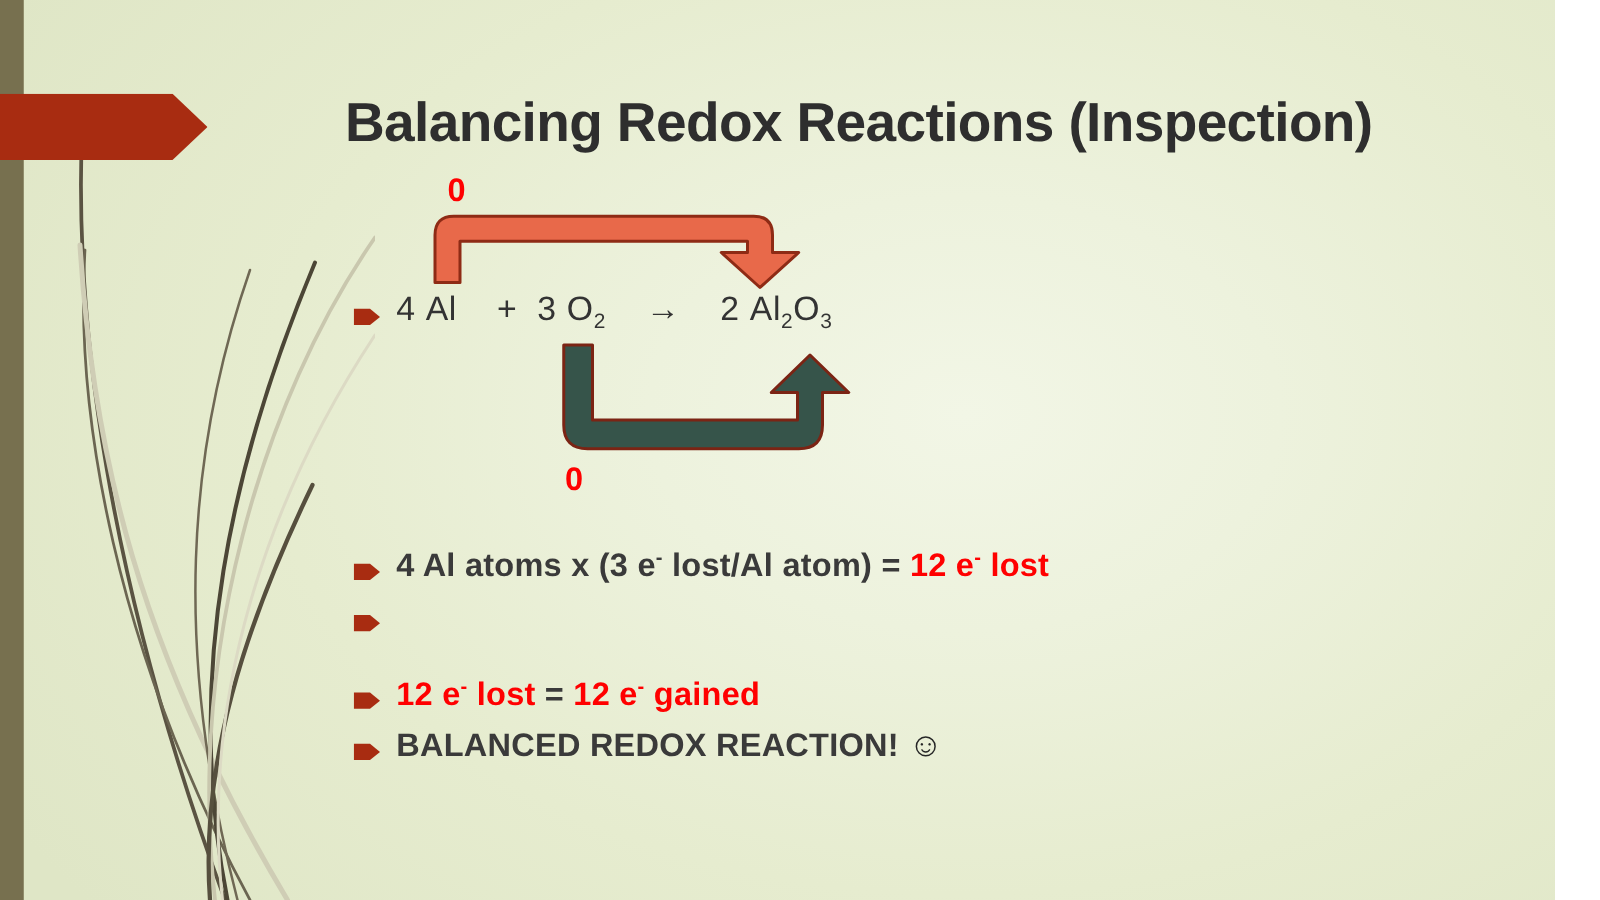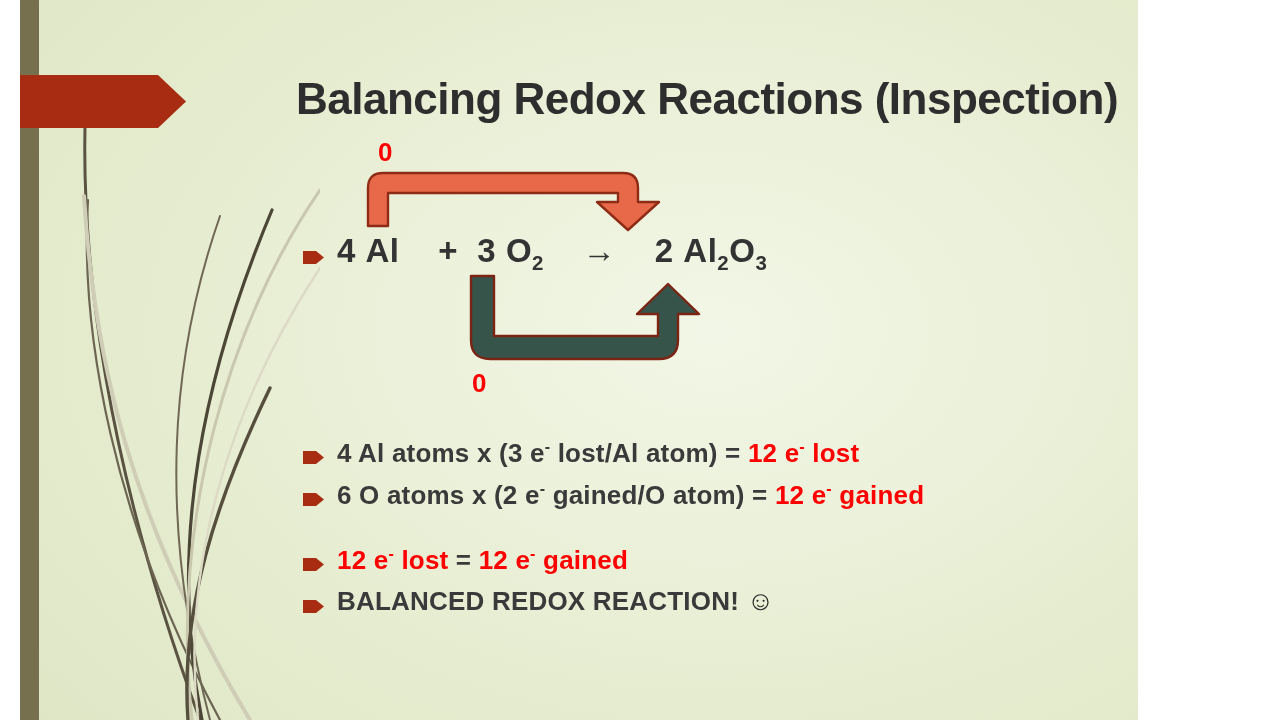--- a/index.html
+++ b/index.html
@@ -8,26 +8,25 @@
   }
   body {
     width: 1280px;
     height: 720px;
     overflow: hidden;
     font-family: "Liberation Sans", sans-serif;
   }
 
   #slide {
     position: relative;
-    width: 1118px;
+    width: 1244px;
     height: 720px;
     background:
       radial-gradient(ellipse 900px 620px at 62% 46%, #F2F6E6 0%, #EDF2DD 28%, #E6ECCF 62%, #DFE6C6 100%);
     overflow: hidden;
-    margin-left: 20px;
   }
 
   
   .left-bar {
     position: absolute;
     left: 0; top: 0;
     width: 19px; height: 720px;
     background: #77704F;
   }
   .title-banner {
@@ -71,22 +70,22 @@
 
   
   .equation-row {
     position: absolute;
     left: 283px; top: 232px;
     display: flex;
     align-items: center;
     white-space: nowrap;
   }
   .equation-text {
-    font-size: 33px;
-    font-weight: bold;
+    font-size: 27px;
+    font-weight: normal;
     color: #333333;
     letter-spacing: 0.5px;
   }
   .equation-text sub { font-size: 0.62em; }
 
   
   .ox-bot-left {
     position: absolute;
     left: 452px; top: 368px;
     font-size: 26px; font-weight: bold; color: #FF0000;
@@ -190,21 +189,20 @@
       <div class="bullet-row">
         <svg class="bullet-marker" width="22" height="15" viewBox="0 0 22 15">
           <polygon points="0,1 13,1 21,7.5 13,14 0,14" fill="#A82C11"></polygon>
         </svg>
         <div class="bullet-text"><span class="dark">4 Al atoms x (3 e</span><sup class="dark">-</sup><span class="dark"> lost/Al atom) = </span><span class="red">12 e</span><sup class="red">-</sup><span class="red"> lost</span></div>
       </div>
       <div class="bullet-row">
         <svg class="bullet-marker" width="22" height="15" viewBox="0 0 22 15">
           <polygon points="0,1 13,1 21,7.5 13,14 0,14" fill="#A82C11"></polygon>
         </svg>
-        <div class="bullet-text"><span class="dark">6 O atoms x (2 e</span><sup class="dark">-</sup><span class="dark"> gained/O atom) = </span><span class="red">12 e</span><sup class="red">-</sup><span class="red"> gained</span></div>
       </div>
       <div class="bullet-row spacer-before">
         <svg class="bullet-marker" width="22" height="15" viewBox="0 0 22 15">
           <polygon points="0,1 13,1 21,7.5 13,14 0,14" fill="#A82C11"></polygon>
         </svg>
         <div class="bullet-text"><span class="red">12 e</span><sup class="red">-</sup><span class="red"> lost </span><span class="dark">=</span><span class="red"> 12 e</span><sup class="red">-</sup><span class="red"> gained</span></div>
       </div>
       <div class="bullet-row">
         <svg class="bullet-marker" width="22" height="15" viewBox="0 0 22 15">
           <polygon points="0,1 13,1 21,7.5 13,14 0,14" fill="#A82C11"></polygon>

